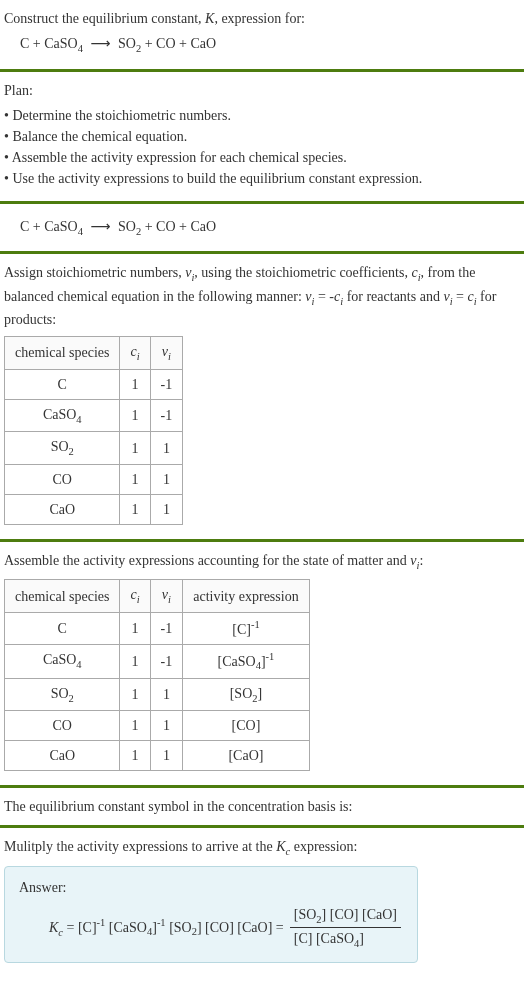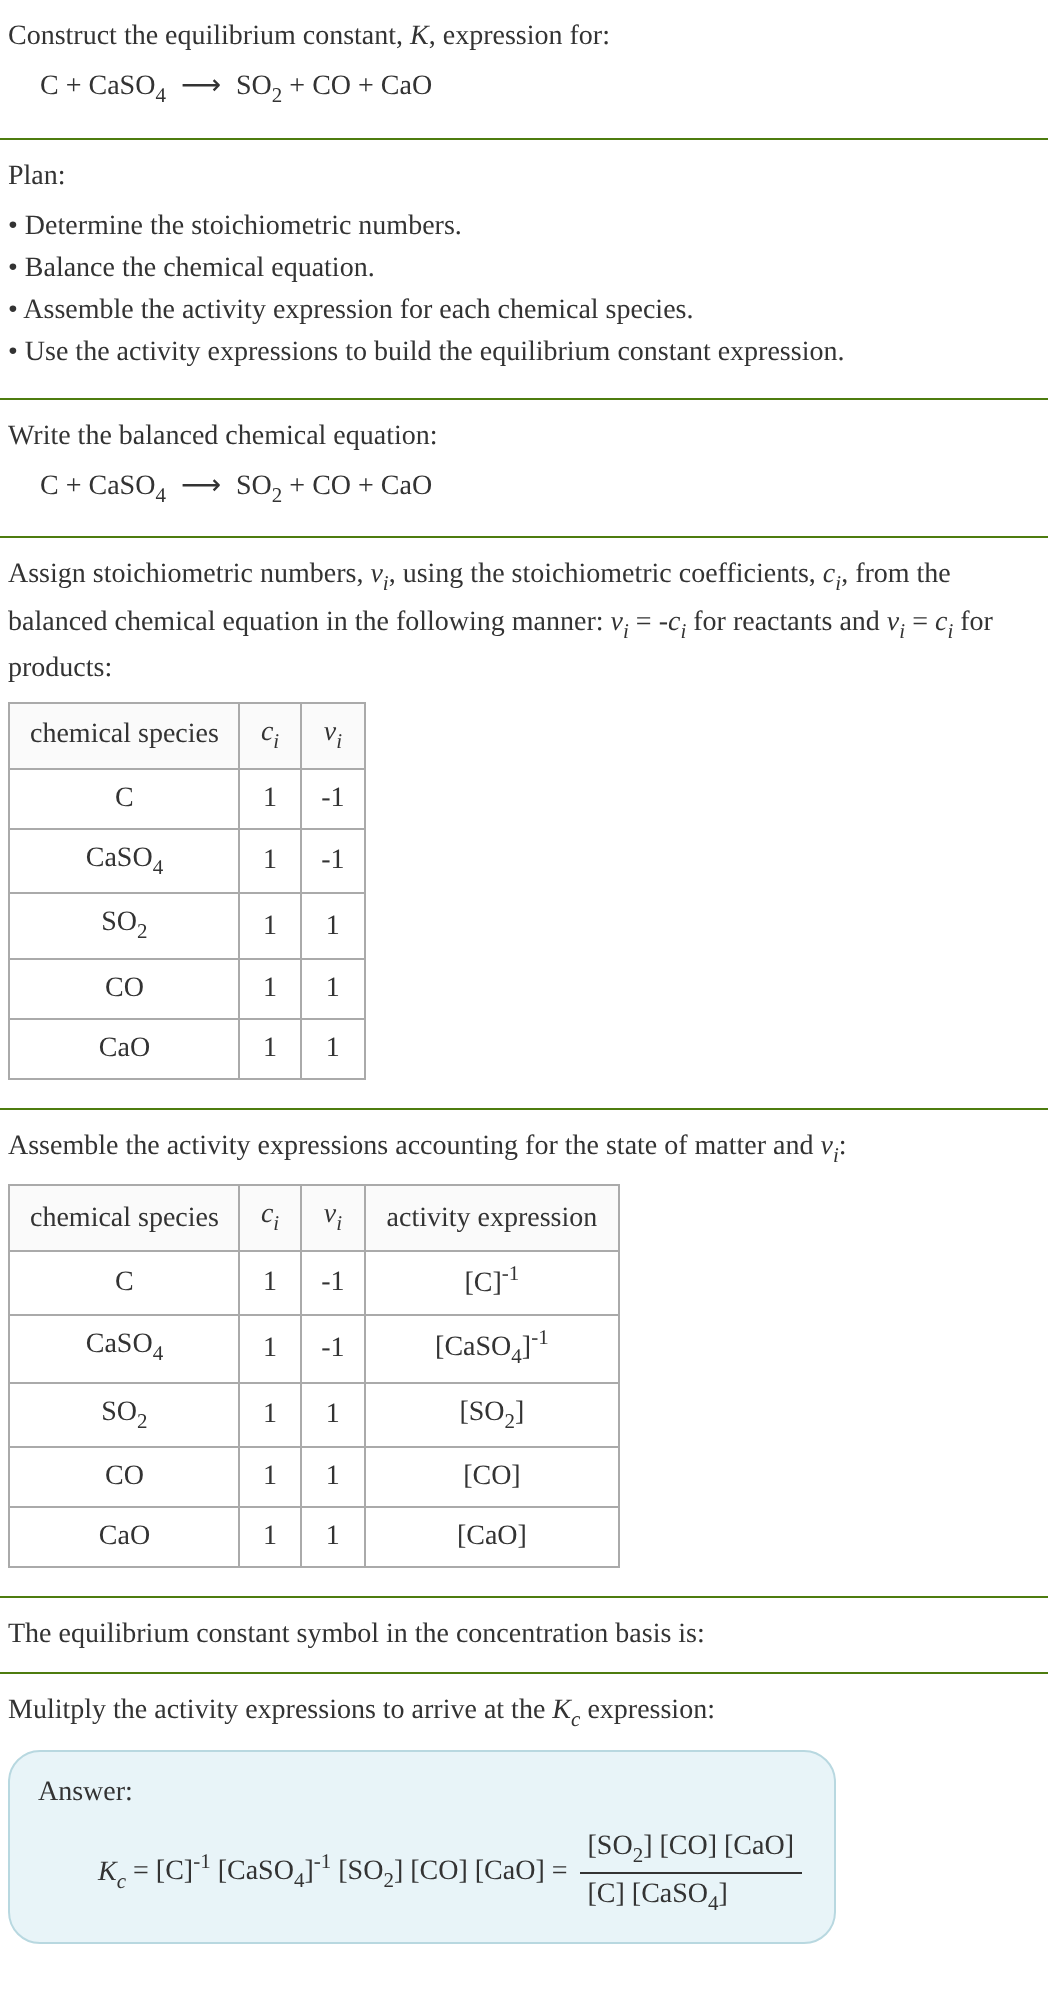--- a/index.html
+++ b/index.html
@@ -6,21 +6,21 @@
     body {
       font-family: Georgia, 'Times New Roman', serif;
       font-size: 14px;
       color: #333;
       background: #fff;
       width: 524px;
       line-height: 1.5;
     }
     .section {
       padding: 8px 4px;
-      border-bottom: 1px solid #4d7c0f;
+      border-bottom: 3px solid #4d7c0f;
     }
     .section:last-child { border-bottom: none; }
     .equation { margin: 4px 16px; }
     .sub { vertical-align: sub; font-size: 0.75em; }
     .sup { vertical-align: super; font-size: 0.75em; }
     .italic { font-style: italic; }
     ul.plan { list-style: none; padding: 0; margin: 4px 0; }
     ul.plan li::before { content: "• "; }
     table {
       border-collapse: collapse;
@@ -30,21 +30,21 @@
     table th, table td {
       border: 1px solid #aaa;
       padding: 4px 10px;
       text-align: center;
     }
     table th { font-weight: normal; background: #fafafa; }
     .center { text-align: center; }
     .answer-box {
       background: #e8f4f8;
       border: 1px solid #b8d8e0;
-      border-radius: 16px;
+      border-radius: 4px;
       padding: 10px 14px;
       margin: 6px 0;
       display: inline-block;
     }
     .answer-label { margin-bottom: 6px; }
     .frac {
       display: inline-block;
       vertical-align: middle;
       text-align: left;
       margin: 0 2px;
@@ -70,21 +70,20 @@
   <div>Plan:</div>
   <ul class="plan">
     <li>Determine the stoichiometric numbers.</li>
     <li>Balance the chemical equation.</li>
     <li>Assemble the activity expression for each chemical species.</li>
     <li>Use the activity expressions to build the equilibrium constant expression.</li>
   </ul>
 </div>
 
 <div class="section">
-  <div>Write the balanced chemical equation:</div>
   <div class="equation">
     C + CaSO<span class="sub">4</span> <span class="arrow">⟶</span> SO<span class="sub">2</span> + CO + CaO
   </div>
 </div>
 
 <div class="section">
   <div>
     Assign stoichiometric numbers, <span class="italic">ν<span class="sub">i</span></span>, using the stoichiometric coefficients, <span class="italic">c<span class="sub">i</span></span>, from the balanced chemical equation in the following manner: <span class="italic">ν<span class="sub">i</span></span> = -<span class="italic">c<span class="sub">i</span></span> for reactants and <span class="italic">ν<span class="sub">i</span></span> = <span class="italic">c<span class="sub">i</span></span> for products:
   </div>
   <table>

